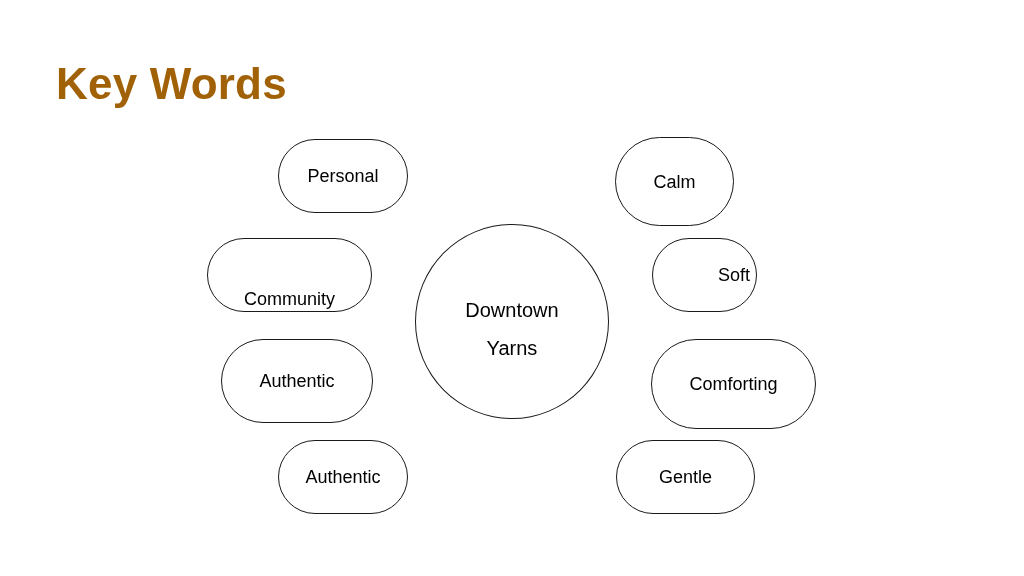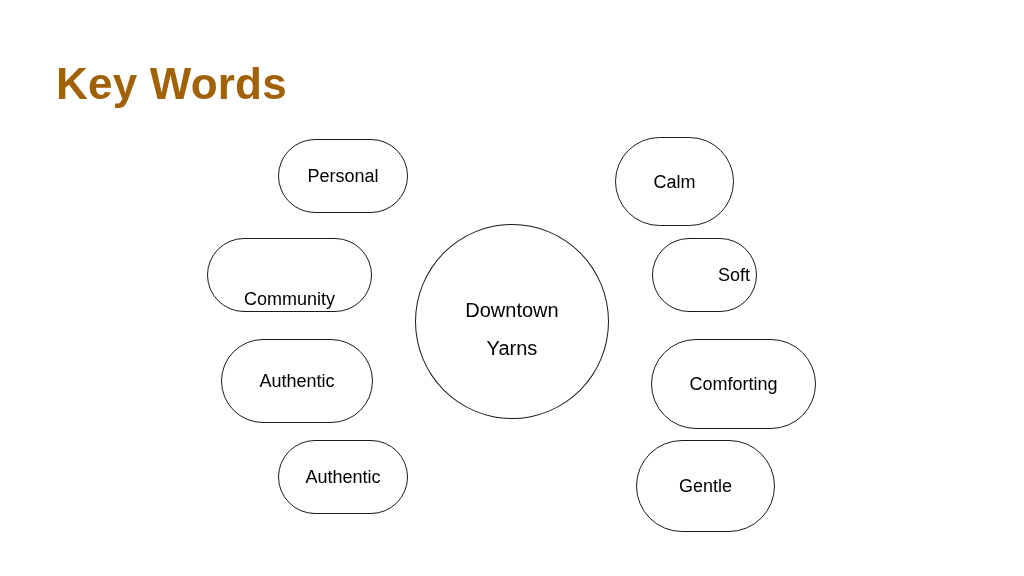--- a/index.html
+++ b/index.html
@@ -88,18 +88,18 @@
       </div>
       <div class="node pill" style="left: 615px; top: 137px; width: 119px; height: 89px;">
         <span class="node-label">Calm</span>
       </div>
       <div class="node pill" style="left: 652px; top: 238px; width: 105px; height: 74px; justify-content: flex-end;">
         <span class="node-label">Soft</span>
       </div>
       <div class="node pill" style="left: 651px; top: 339px; width: 165px; height: 90px;">
         <span class="node-label">Comforting</span>
       </div>
-      <div class="node pill" style="left: 636px; top: 440px; width: 139px; height: 92px;">
+      <div class="node pill" style="left: 616px; top: 440px; width: 139px; height: 74px;">
         <span class="node-label">Gentle</span>
       </div>
     </div>
 
 </div>
 
 </body></html>

